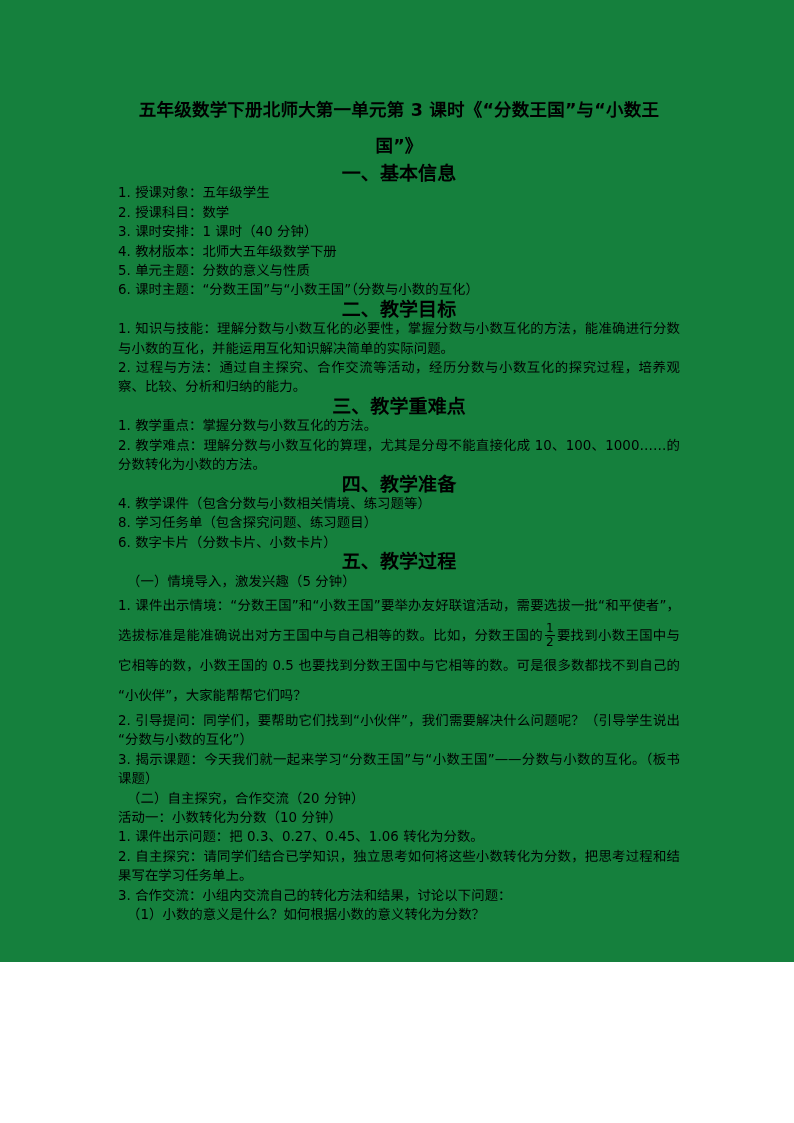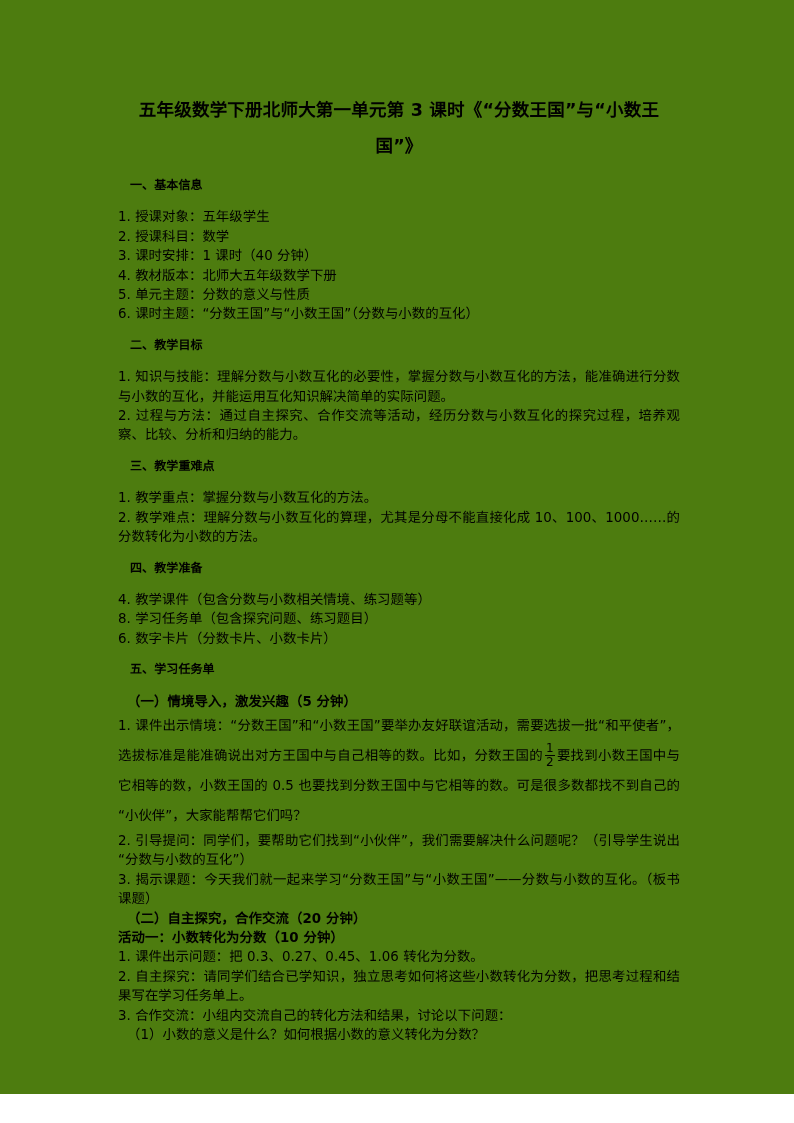--- a/index.html
+++ b/index.html
@@ -12,23 +12,23 @@
     width: 794px;
     height: 1123px;
     overflow: hidden;
     font-family: "DejaVu Sans", "Liberation Sans", sans-serif;
     color: #000000;
     -webkit-font-smoothing: antialiased;
   }
   .page {
     box-sizing: border-box;
     width: 794px;
-    height: 1094px;
+    height: 962px;
     padding: 0;
-    background: #4d7c0f;
+    background: #15803d;
     position: relative;
   }
   .content {
     position: absolute;
     left: 118px;
     top: 0;
     width: 562px;
   }
 
   
@@ -48,29 +48,30 @@
     text-align: left;
     white-space: nowrap;
   }
   .doc-title .title-line2 {
     display: block;
     text-align: center;
   }
 
   
   .sec-head {
-    font-size: 12px;
+    font-size: 19px;
     font-weight: bold;
     line-height: 19.4px;
-    margin: 12px;
+    margin: 0;
     letter-spacing: 0.1px;
+    text-align: center;
   }
   .sub-head {
     font-size: 13.4px;
-    font-weight: bold;
+    font-weight: normal;
     line-height: 19.4px;
     margin: 0;
     letter-spacing: 0.1px;
     padding-left: 9px;
   }
   .sub-head.no-indent {
     padding-left: 0;
   }
 
   
@@ -141,21 +142,21 @@
 
     <div class="sec-head">三、教学重难点</div>
     <p class="para">1. 教学重点：掌握分数与小数互化的方法。</p>
     <p class="para">2. 教学难点：理解分数与小数互化的算理，尤其是分母不能直接化成 10、100、1000……的分数转化为小数的方法。</p>
 
     <div class="sec-head">四、教学准备</div>
     <p class="para">4. 教学课件（包含分数与小数相关情境、练习题等）</p>
     <p class="para">8. 学习任务单（包含探究问题、练习题目）</p>
     <p class="para">6. 数字卡片（分数卡片、小数卡片）</p>
 
-    <div class="sec-head">五、学习任务单</div>
+    <div class="sec-head">五、教学过程</div>
 
     <div class="sub-head">（一）情境导入，激发兴趣（5 分钟）</div>
 
     <p class="para tall"><span>1. 课件出示情境：“分数王国”和“小数王国”要举办友好联谊活动，需要选拔一批“和平使者”，选拔标准是能准确说出对方王国中与自己相等的数。比如，分数王国的</span><span class="frac"><span class="num">1</span><span class="bar"></span><span class="den">2</span></span><span>要找到小数王国中与它相等的数，小数王国的 0.5 也要找到分数王国中与它相等的数。可是很多数都找不到自己的“小伙伴”，大家能帮帮它们吗？</span></p>
 
     <p class="para">2. 引导提问：同学们，要帮助它们找到“小伙伴”，我们需要解决什么问题呢？（引导学生说出“分数与小数的互化”）</p>
     <p class="para">3. 揭示课题：今天我们就一起来学习“分数王国”与“小数王国”——分数与小数的互化。（板书课题）</p>
 
     <div class="sub-head">（二）自主探究，合作交流（20 分钟）</div>
     <div class="sub-head no-indent">活动一：小数转化为分数（10 分钟）</div>

